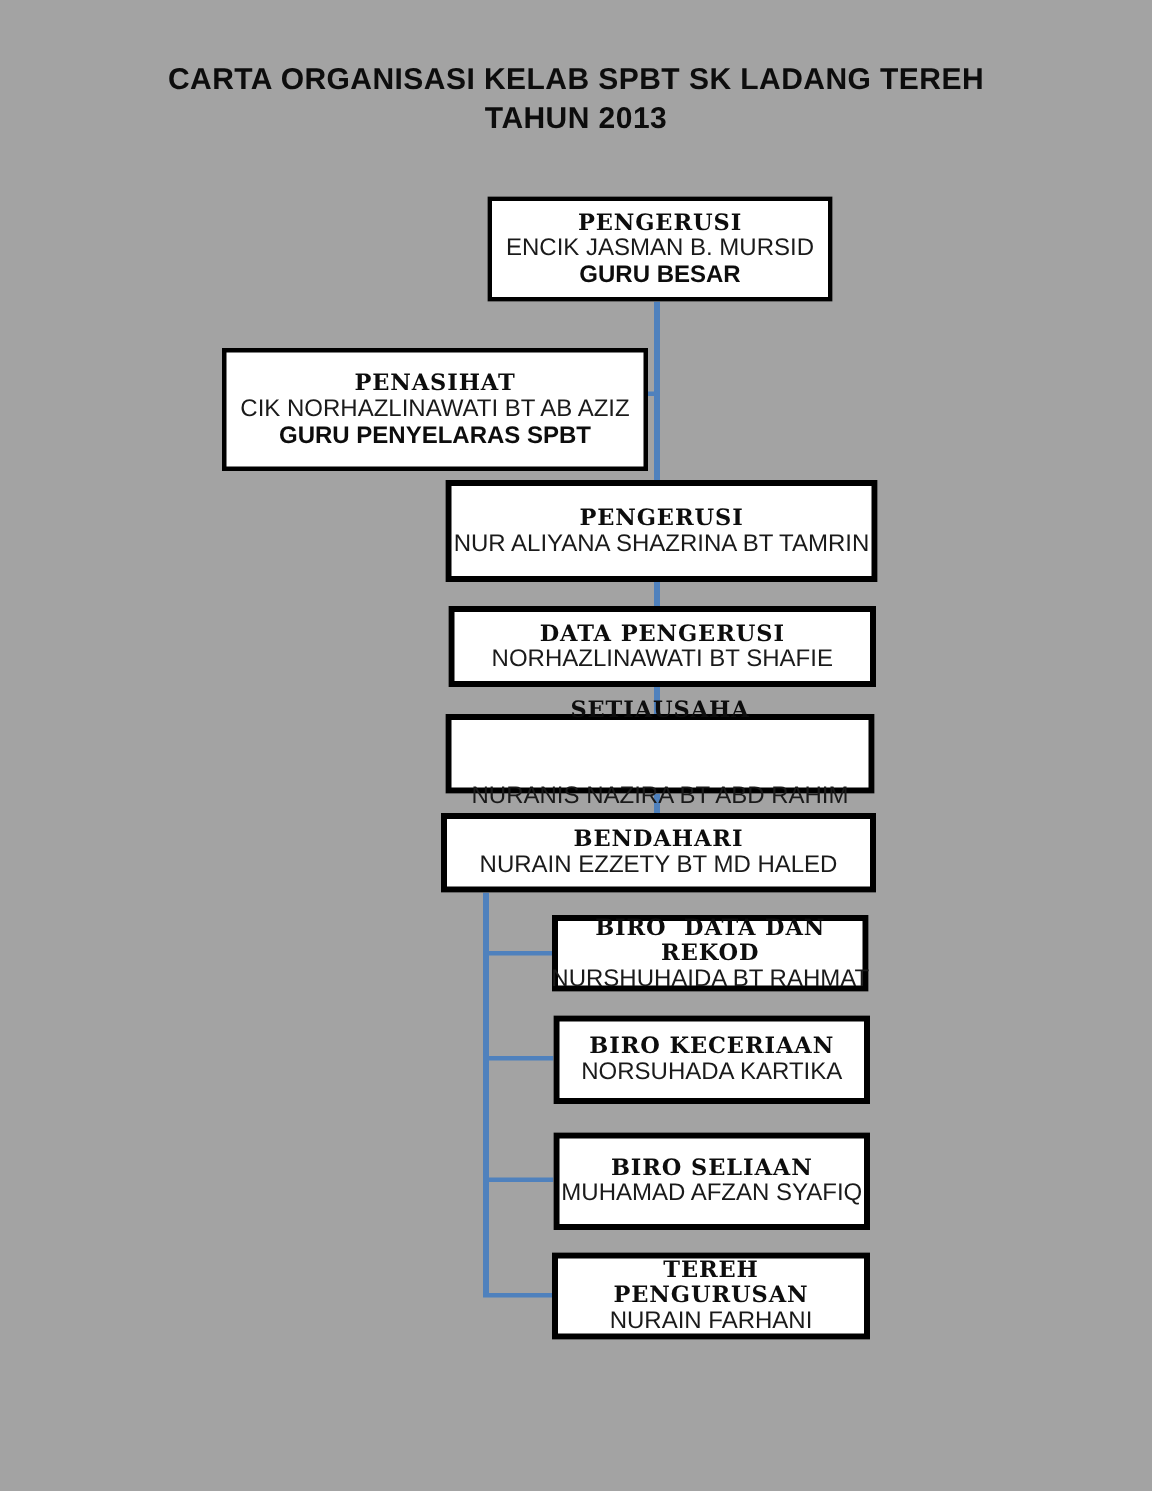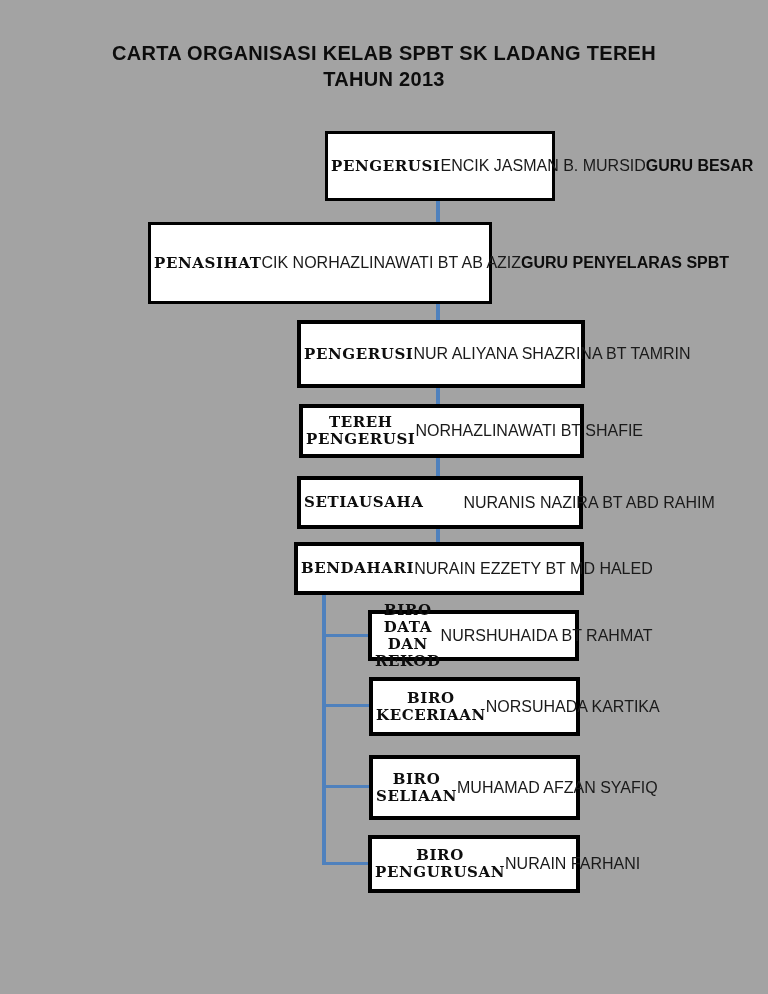--- a/index.html
+++ b/index.html
@@ -16,22 +16,22 @@
     font-family:"Liberation Sans",sans-serif;
     font-weight:bold;font-size:20px;line-height:26px;
     color:#0d0d0d;letter-spacing:0.3px;
     white-space:pre-line;
   }
   .org-box{
     position:absolute;
     box-sizing:border-box;
     background:#ffffff;
     border:4px solid #000000;
-    display:flex;flex-direction:row;
-    justify-content:space-between;align-items:center;
+    display:flex;flex-direction:column;
+    justify-content:center;align-items:center;
     text-align:center;
     padding:1px 3px;
   }
   .thin{border-width:3px;}
   .box-heading{
     font-family:"DejaVu Serif",serif;
     font-weight:bold;font-size:15px;line-height:17px;
     color:#0d0d0d;letter-spacing:0.6px;
     white-space:pre-wrap;
   }
@@ -41,21 +41,21 @@
     white-space:nowrap;
   }
   .box-subtitle{
     font-family:"Liberation Sans",sans-serif;
     font-weight:bold;font-size:16px;line-height:18px;color:#0d0d0d;
     white-space:nowrap;
   }
   .connector{position:absolute;background:#4F81BD;}
   
   .b0{left:325px;top:131px;width:230px;height:70px;}
-  .b1{left:148px;top:222px;width:344px;height:82px;}
+  .b1{left:148px;top:232px;width:284px;height:82px;}
   .b2{left:297px;top:320px;width:288px;height:68px;}
   .b3{left:299px;top:404px;width:285px;height:54px;}
   .b4{left:297px;top:476px;width:286px;height:53px;gap:40px;}
   .b5{left:294px;top:542px;width:290px;height:53px;}
   .b6{left:368px;top:610px;width:211px;height:51px;}
   .b7{left:369px;top:677px;width:211px;height:59px;}
   .b8{left:369px;top:755px;width:211px;height:65px;}
   .b9{left:368px;top:835px;width:212px;height:58px;}
   
   .c-main-1{left:436px;top:201px;width:4px;height:119px;}
@@ -99,21 +99,21 @@
     <span class="box-name">CIK NORHAZLINAWATI BT AB AZIZ</span>
     <span class="box-subtitle">GURU PENYELARAS SPBT</span>
   </div>
 
   <div class="org-box b2" style="border-color: rgb(0, 0, 0);">
     <span class="box-heading">PENGERUSI</span>
     <span class="box-name">NUR ALIYANA SHAZRINA BT TAMRIN</span>
   </div>
 
   <div class="org-box b3" style="border-color: rgb(0, 0, 0);">
-    <span class="box-heading">TEREH PENGERUSI</span>
+    <span class="box-heading">DATA PENGERUSI</span>
     <span class="box-name">NORHAZLINAWATI BT SHAFIE</span>
   </div>
 
   <div class="org-box b4" style="border-color: rgb(0, 0, 0);">
     <span class="box-heading">SETIAUSAHA</span>
     <span class="box-name">NURANIS NAZIRA BT ABD RAHIM</span>
   </div>
 
   <div class="org-box b5" style="border-color: rgb(0, 0, 0);">
     <span class="box-heading">BENDAHARI</span>
@@ -129,17 +129,17 @@
     <span class="box-heading">BIRO KECERIAAN</span>
     <span class="box-name">NORSUHADA KARTIKA</span>
   </div>
 
   <div class="org-box b8" style="border-color: rgb(0, 0, 0);">
     <span class="box-heading">BIRO SELIAAN</span>
     <span class="box-name">MUHAMAD AFZAN SYAFIQ</span>
   </div>
 
   <div class="org-box b9" style="border-color: rgb(0, 0, 0);">
-    <span class="box-heading">BIRO PENGURUSAN</span>
+    <span class="box-heading">TEREH PENGURUSAN</span>
     <span class="box-name">NURAIN FARHANI</span>
   </div>
 
 </div>
 
 </body></html>

